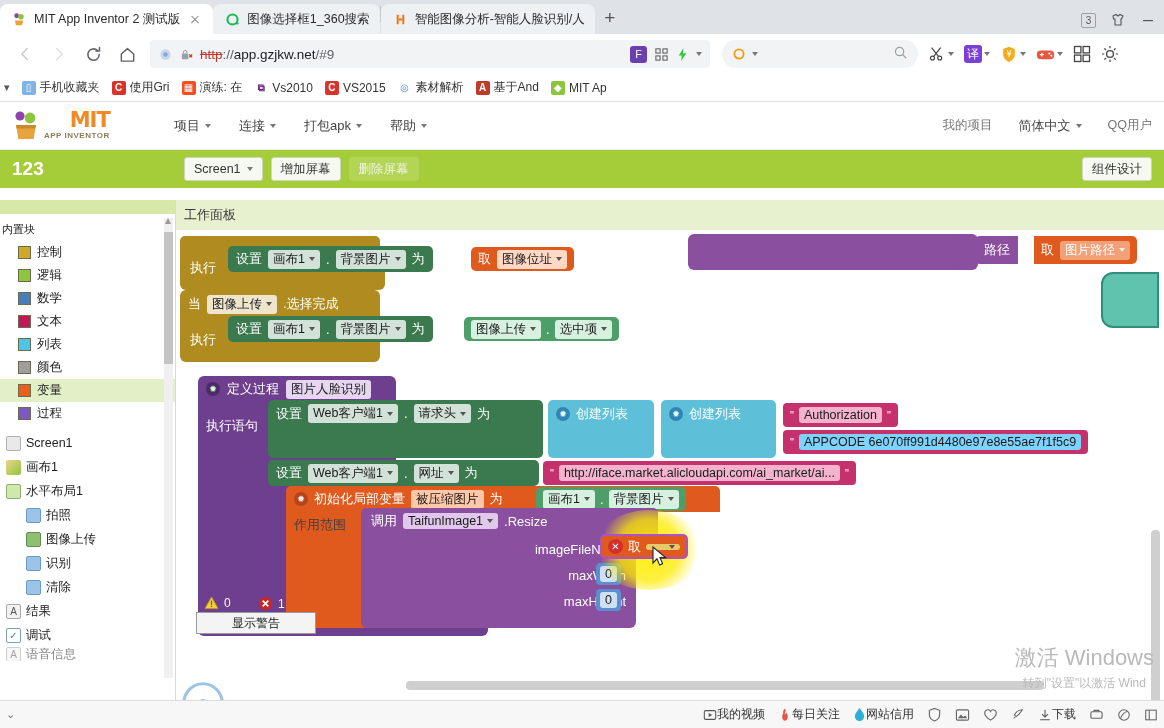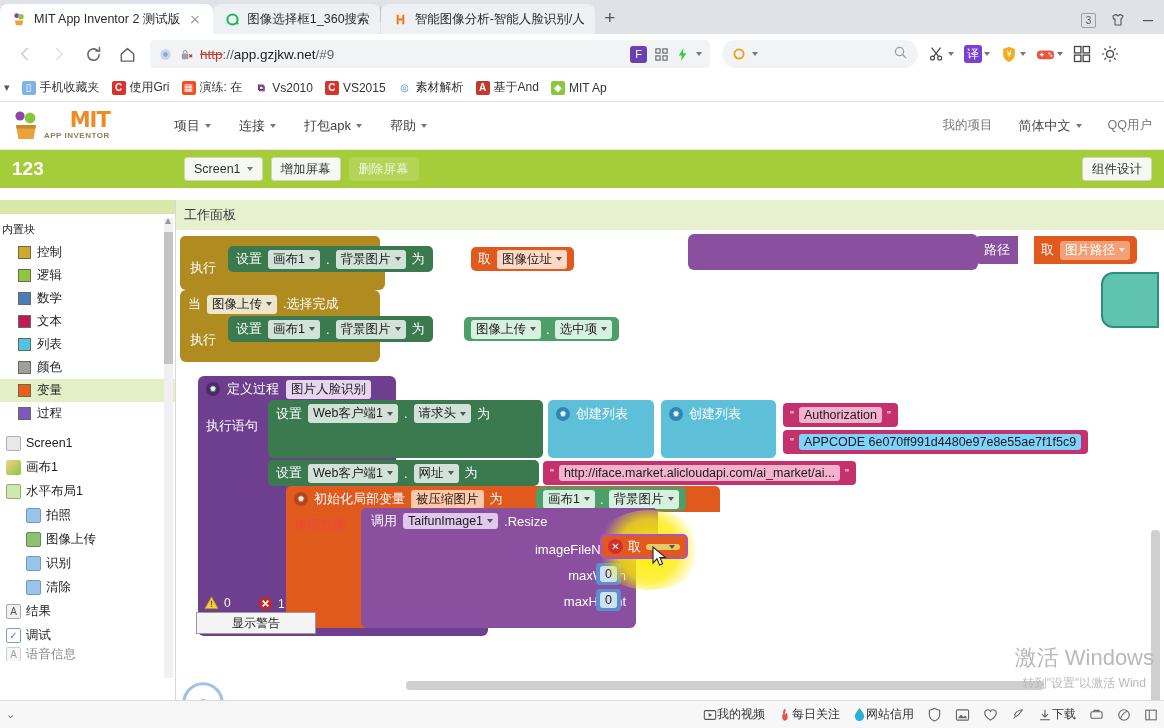--- a/index.html
+++ b/index.html
@@ -738,21 +738,21 @@
         </span>
         <span class="lbl">.</span>
         <span class="field" style="background:#d8f0e0">
           <span>背景图片</span>
           <span class="fld-caret"></span>
         </span>
       </div>
 
       <div style="position:absolute;left:110px;top:282px;width:84px;height:116px;background:#e05a1e">
       </div>
-      <div class="blk" style="left:118px;top:282px;height:26px;color:#ef4444;font-size:13px">
+      <div class="blk" style="left:118px;top:282px;height:26px;color:#404040;font-size:13px">
         <span>作用范围</span>
       </div>
 
       <div class="blk purple" style="left:185px;top:278px;width:297px;height:26px;border-radius:5px 5px 0 0;padding-left:10px;gap:6px">
         <span class="lbl">调用</span>
         <span class="field" style="background:#e0c8ec">
           <span>TaifunImage1</span>
           <span class="fld-caret"></span>
         </span>
         <span class="lbl">.Resize</span>

